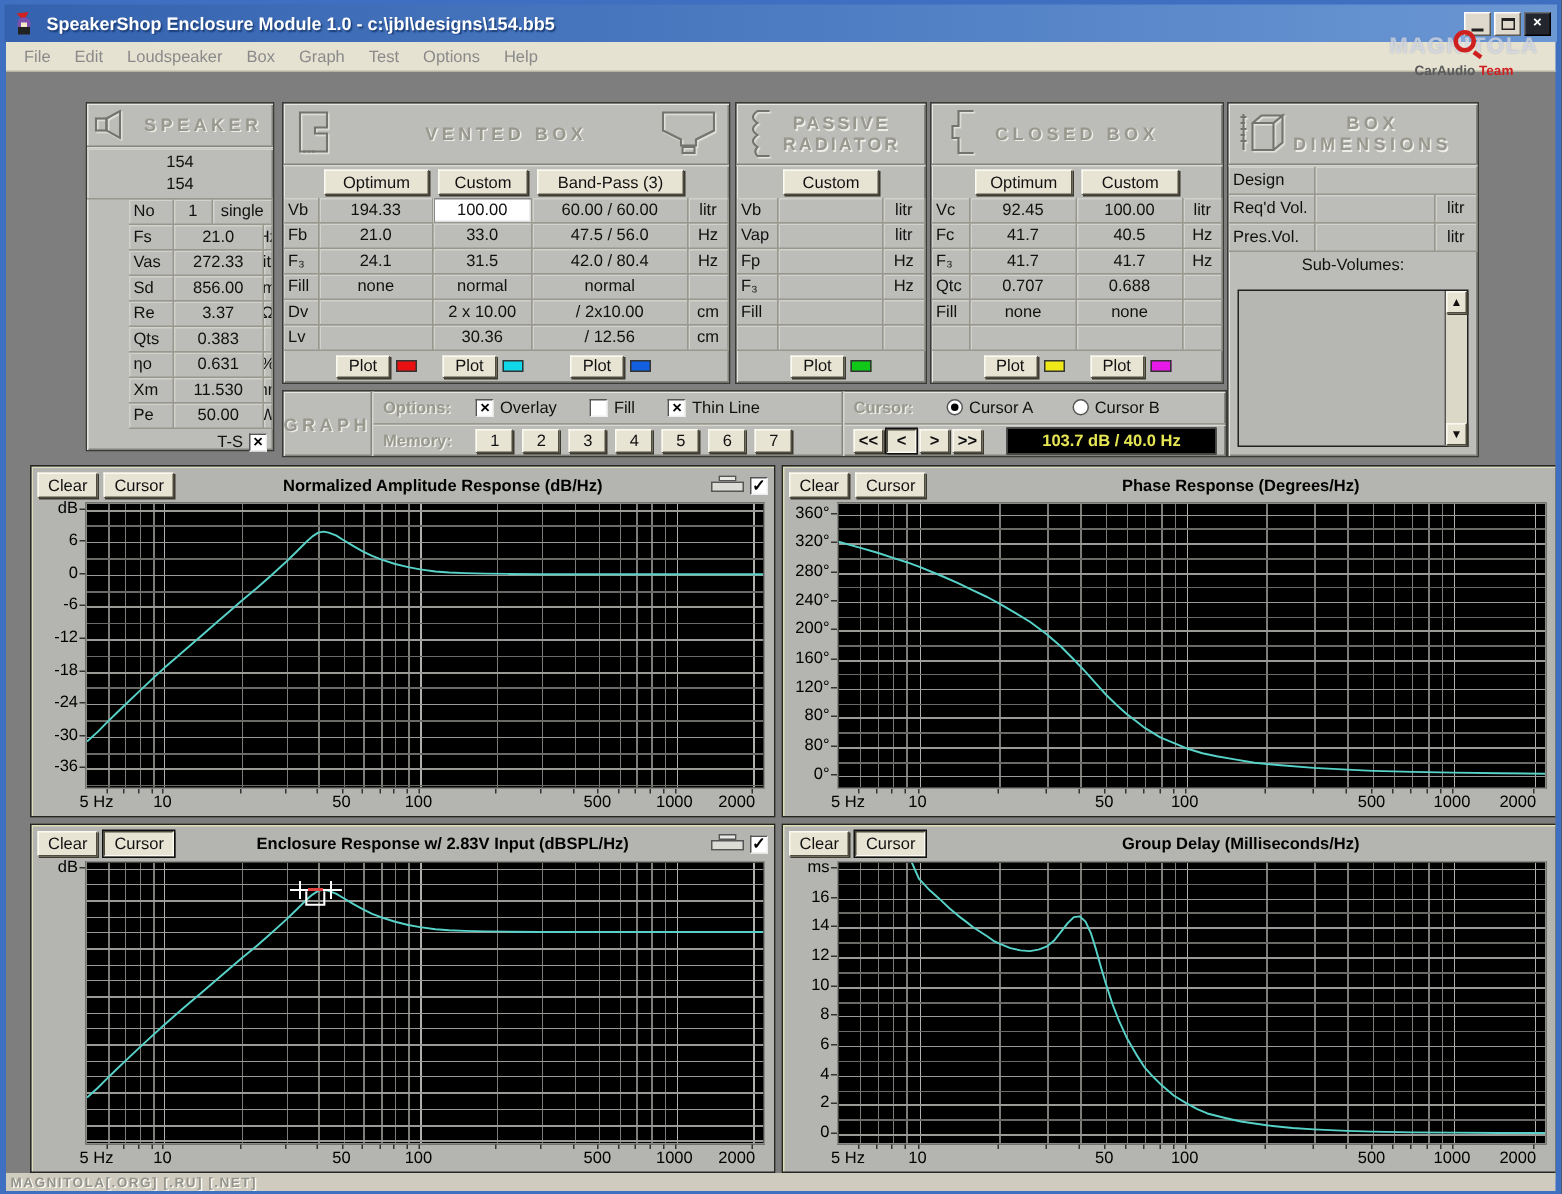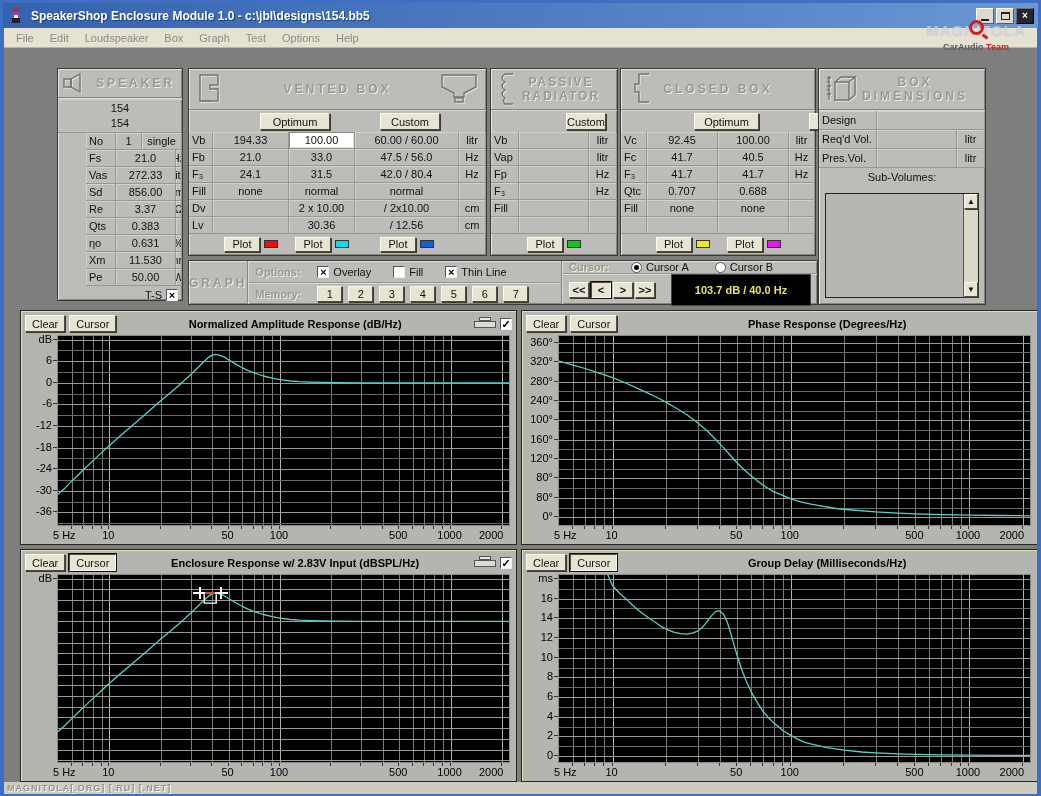--- a/index.html
+++ b/index.html
@@ -73,21 +73,21 @@
 
   
   #vented { left:184px; top:20px; width:299px; height:188px; }
   #passive { left:486px; top:20px; width:128px; height:188px; }
   #closed { left:616px; top:20px; width:196px; height:188px; }
   #vented .phead, #passive .phead, #closed .phead { height:42px; }
   .v-grid { grid-template-columns:24px 76px 66px 104px 1fr; }
   .p-grid { grid-template-columns:28px 1fr 28px; }
   .c-grid { grid-template-columns:26px 71px 71px 1fr; }
   .trow17 { height:17px; }
-  .btnrow { height:21px;gap:44px; }
+  .btnrow { height:21px; }
   .plotrow { height:20px; }
   .btnrow .cell, .plotrow .cell { border:none; box-shadow:none; }
 
   
   #boxdim { left:814px; top:20px; width:168px; height:237px; }
   #boxdim .phead { height:42px; }
   .bd-row { display:grid; grid-template-columns:58px 1fr 28px; height:19px; }
   .bd-row.design { grid-template-columns:58px 1fr; }
   .bd-sub { text-align:center; padding-top:3px; font-size:11px; color:#111; }
   .bd-list { position:absolute; left:6px; right:6px; top:124px; bottom:6px; border:1px solid #222; background:#b6b6b2; }
@@ -103,21 +103,21 @@
   .gb-row { flex:1; display:flex; align-items:center; gap:6px; padding:0 6px; }
   .gb-row.b { border-top:1px solid #98988e; box-shadow:inset 0 1px 0 #d8d8d2; }
   .gb-cap { color:#98988e; font-weight:bold; text-shadow:1px 1px 0 #eeeee8; font-size:11px; width:56px; }
   .chk { width:12px; height:12px; background:#fff; border:1px solid; border-color:#555 #eee #eee #555; display:inline-flex;
     align-items:center; justify-content:center; font-size:11px; font-weight:bold; line-height:10px; color:#000; }
   .chkline { display:flex; align-items:center; gap:4px; }
   .radio { width:11px; height:11px; border-radius:50%; background:#fff; border:1px solid #555; display:inline-flex; align-items:center; justify-content:center; }
   .radio .dot { width:5px; height:5px; border-radius:50%; background:#000; }
   .membtn { width:25px; height:16px; margin-right:6px; }
   .navbtn { width:20px; height:16px; margin-right:2px; font-weight:bold; }
-  .readout { margin-left:8px; width:140px; height:32px; background:#000; color:#e6e655; font-weight:bold; font-size:11px;
+  .readout { margin-left:8px; width:140px; height:18px; background:#000; color:#e6e655; font-weight:bold; font-size:11px;
     display:flex; align-items:center; justify-content:center; border:1px solid #444; }
 
   
   .graph { position:absolute; background:#b4b4b0; border:1px solid #262622; box-shadow:inset 1px 1px 0 #dedeb8; }
   #g1 { left:16px; top:262px; width:497px; height:235px; }
   #g2 { left:517px; top:262px; width:517px; height:235px; }
   #g3 { left:16px; top:501px; width:497px; height:233px; }
   #g4 { left:517px; top:501px; width:517px; height:233px; }
   .ghead { position:absolute; left:2px; top:2px; right:2px; height:21px; display:flex; align-items:center; gap:4px; padding:0 2px; }
   .gtitle { flex:1; text-align:center; font-weight:bold; font-size:11px; color:#000; }
@@ -660,21 +660,21 @@
         </div>
         <div class="ygutter">
           <span class="ylab" style="top: 0.784615px;">360°</span>
           <span class="ytick" style="top: 7px;"></span>
           <span class="ylab" style="top: 20.1692px;">320°</span>
           <span class="ytick" style="top: 26px;"></span>
           <span class="ylab" style="top: 39.5538px;">280°</span>
           <span class="ytick" style="top: 46px;"></span>
           <span class="ylab" style="top: 58.9385px;">240°</span>
           <span class="ytick" style="top: 65px;"></span>
-          <span class="ylab" style="top: 78.3231px;">100°</span>
+          <span class="ylab" style="top: 78.3231px;">200°</span>
           <span class="ytick" style="top: 84px;"></span>
           <span class="ylab" style="top: 97.7077px;">160°</span>
           <span class="ytick" style="top: 104px;"></span>
           <span class="ylab" style="top: 117.092px;">120°</span>
           <span class="ytick" style="top: 123px;"></span>
           <span class="ylab" style="top: 136.477px;">80°</span>
           <span class="ytick" style="top: 142px;"></span>
           <span class="ylab" style="top: 155.862px;">80°</span>
           <span class="ytick" style="top: 162px;"></span>
           <span class="ylab" style="top: 175.246px;">0°</span>

